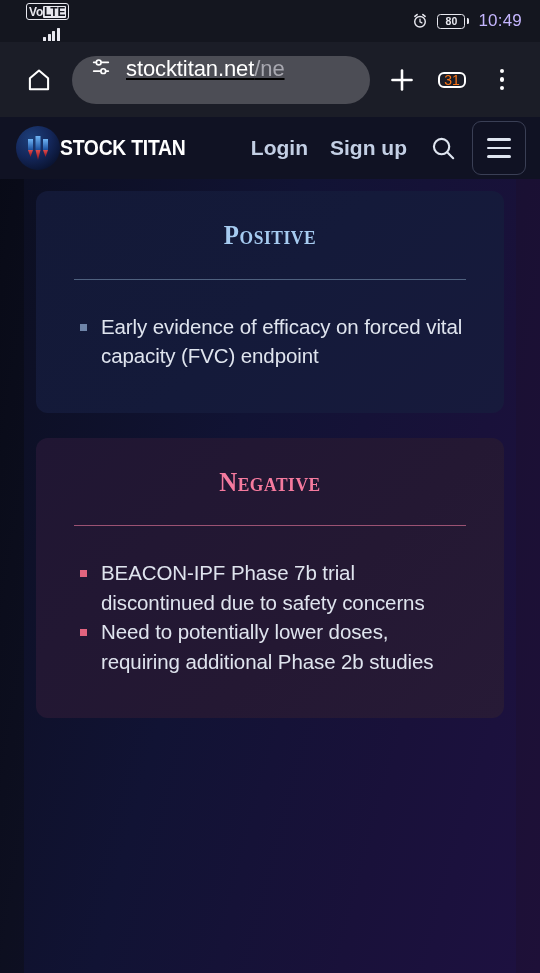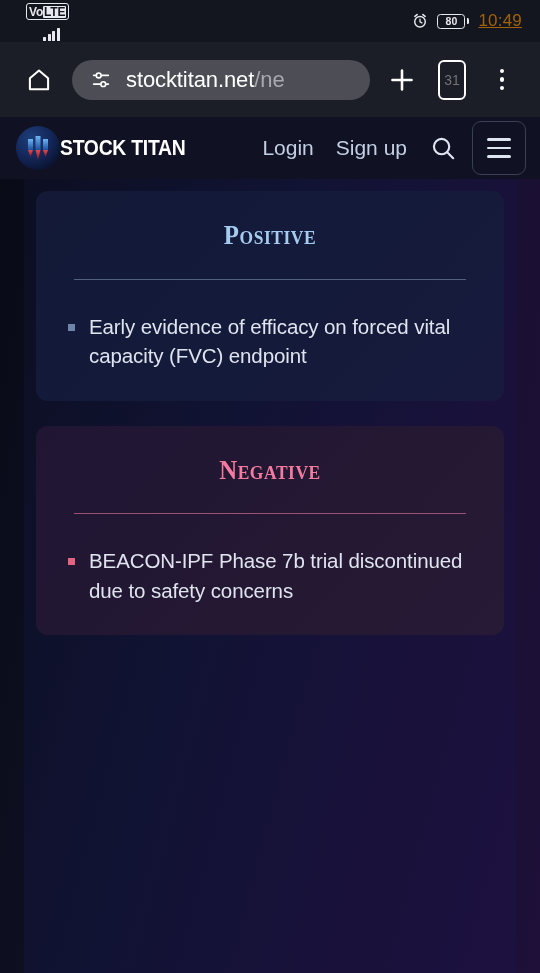--- a/index.html
+++ b/index.html
@@ -110,23 +110,22 @@
   }
   .battery-cap {
     width: 2.5px;
     height: 6px;
     background: #e8e8ef;
     border-radius: 0 1.5px 1.5px 0;
     margin-left: 1.5px;
   }
   .clock {
     font-size: 17px;
-    color: #a16207;
+    color: #c4b5fd;
     letter-spacing: 0.2px;
-    text-decoration: underline;
   }
 
   
   .browser-bar {
     height: 75px;
     flex: 0 0 75px;
     background: #1b1d27;
     display: flex;
     align-items: center;
     padding: 0 14px 0 16px;
@@ -138,30 +137,30 @@
     display: flex;
     align-items: center;
     justify-content: center;
     flex: 0 0 46px;
     cursor: pointer;
   }
   .home-icon { width: 26px; height: 26px; display: block; }
 
   .url-pill {
     flex: 1 1 auto;
-    height: 40px;
+    height: 48px;
     background: #4c4d55;
     border-radius: 26px;
     display: flex;
-    align-items: center;
     padding: 0 16px 0 18px;
     margin: 0 6px 0 8px;
     overflow: hidden;
     min-width: 0;
     cursor: text;
+    text-decoration: underline;
   }
   .tune-icon { width: 22px; height: 22px; flex: 0 0 22px; display: block; }
   .url-text {
     margin-left: 14px;
     font-size: 22px;
     color: #ffffff;
     white-space: nowrap;
     overflow: hidden;
     letter-spacing: -0.1px;
   }
@@ -172,24 +171,24 @@
     height: 48px;
     display: flex;
     align-items: center;
     justify-content: center;
     flex: 0 0 48px;
     cursor: pointer;
   }
   .plus-icon { width: 28px; height: 28px; display: block; }
   .tab-count {
     width: 28px;
-    height: 40px;
+    height: 16px;
     border: 2.2px solid #ffffff;
     border-radius: 6px;
-    color: #737373;
+    color: #f97316;
     font-size: 14px;
     font-weight: 500;
     display: flex;
     align-items: center;
     justify-content: center;
     line-height: 1;
   }
   .kebab {
     display: flex;
     flex-direction: column;
@@ -246,20 +245,21 @@
     letter-spacing: -0.3px;
     transform: scaleX(0.88);
     transform-origin: left center;
     white-space: nowrap;
   }
   .nav-links {
     margin-left: auto;
     display: flex;
     align-items: center;
     gap: 0;
+    font-weight: bold;
   }
   .nav-link {
     font-size: 21px;
     color: #c3cfe4;
     padding: 0 11px;
     cursor: pointer;
     white-space: nowrap;
   }
   .search-btn {
     width: 42px;
@@ -347,21 +347,21 @@
   .card-divider {
     height: 1px;
     margin: 24px 10px 32px 10px;
     border: 0;
   }
   .card.positive .card-divider { background: #4f617f; }
   .card.negative .card-divider { background: #9b5273; }
 
   ul.bullets {
     list-style: none;
-    margin: 0;
+    margin: 12px;
     padding: 0;
   }
   ul.bullets li {
     position: relative;
     padding-left: 25px;
     font-size: 20.5px;
     line-height: 29.5px;
     color: #dfe4ee;
     margin-bottom: 0;
     letter-spacing: -0.1px;
@@ -510,20 +510,21 @@
             <ul class="bullets">
               <li>Early evidence of efficacy on forced vital capacity (FVC) endpoint</li>
             </ul>
           </section>
 
           <section class="card negative">
             <div class="card-title">Negative</div>
             <hr class="card-divider">
             <ul class="bullets">
               <li>BEACON-IPF Phase 7b trial discontinued due to safety concerns</li>
+              <li>Need to potentially lower doses, requiring additional Phase 2b studies</li>
             </ul>
           </section>
 
         </div>
       </div>
     </div>
 
   </div>
 </div>
 

